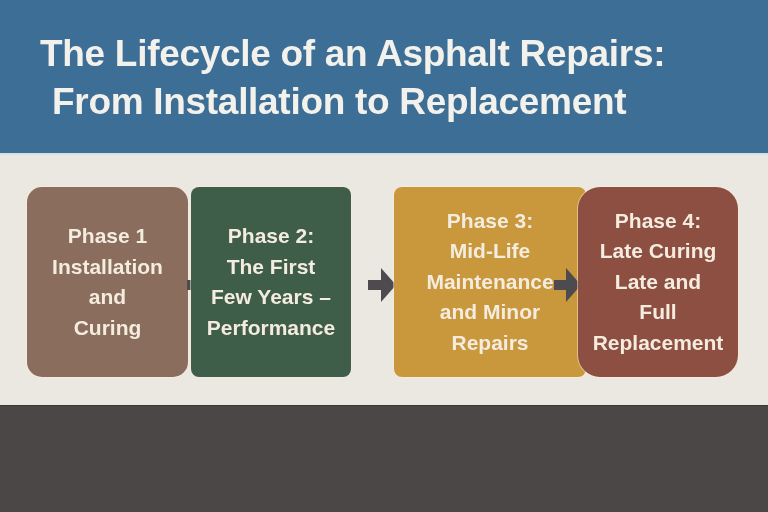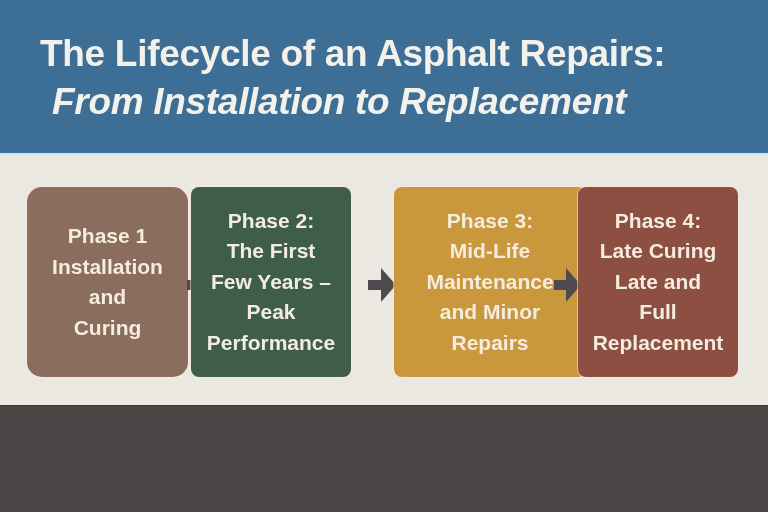--- a/index.html
+++ b/index.html
@@ -17,21 +17,21 @@
   .title {
     position: absolute; left: 34px; top: 30px; width: 720px;
     color: #f3f1ec;
     font-weight: bold;
     font-size: 37px;
     line-height: 48px;
     letter-spacing: -0.3px;
   }
   .title span { display: block; white-space: nowrap; }
   .title .l1 { padding-left: 6px; }
-  .title .l2 { padding-left: 18px; font-style: italic; }
+  .title .l2 { padding-left: 18px; }
   .middle {
     position: absolute; left: 0; top: 157px; width: 768px; height: 248px;
     background: #ebe8e2;
   }
   .box {
     position: absolute; top: 187px; height: 190px;
     border-radius: 8px;
     display: flex; align-items: center; justify-content: center;
     text-align: center;
     color: #f4ecdf;
@@ -74,21 +74,20 @@
 
 <svg class="arrow" style="left:187px;" width="24" height="34" viewBox="0 0 24 34">
   <polygon points="0,12 10,12 10,0 24,17 10,34 10,22 0,22" fill="#4d4b4f"></polygon>
 </svg>
 
 <div class="box" style="left:191px; width:160px; background:#3f5e4a;">
   <div class="txt">
     <span>Phase 2:</span>
     <span>The First</span>
     <span>Few Years –</span>
-    <span>Peak</span>
     <span>Performance</span>
   </div>
 </div>
 
 <svg class="arrow" style="left:368px;" width="28" height="34" viewBox="0 0 28 34">
   <polygon points="0,12 13,12 13,0 28,17 13,34 13,22 0,22" fill="#4d4b4f"></polygon>
 </svg>
 
 <div class="box" style="left:394px; width:192px; background:#c9973c;">
   <div class="txt">
@@ -97,21 +96,21 @@
     <span>Maintenance</span>
     <span>and Minor</span>
     <span>Repairs</span>
   </div>
 </div>
 
 <svg class="arrow" style="left:554px;" width="27" height="34" viewBox="0 0 27 34">
   <polygon points="0,12 12,12 12,0 27,17 12,34 12,22 0,22" fill="#4d4b4f"></polygon>
 </svg>
 
-<div class="box" style="left:578px; width:160px; background:#8c4f42;">
+<div class="box" style="left:578px; width:160px; background:#8c4f42;border-radius:22px;">
   <div class="txt">
     <span>Phase 4:</span>
     <span>Late Curing</span>
     <span>Late and</span>
     <span>Full</span>
     <span>Replacement</span>
   </div>
 </div>
 
 <div class="footer"></div>

